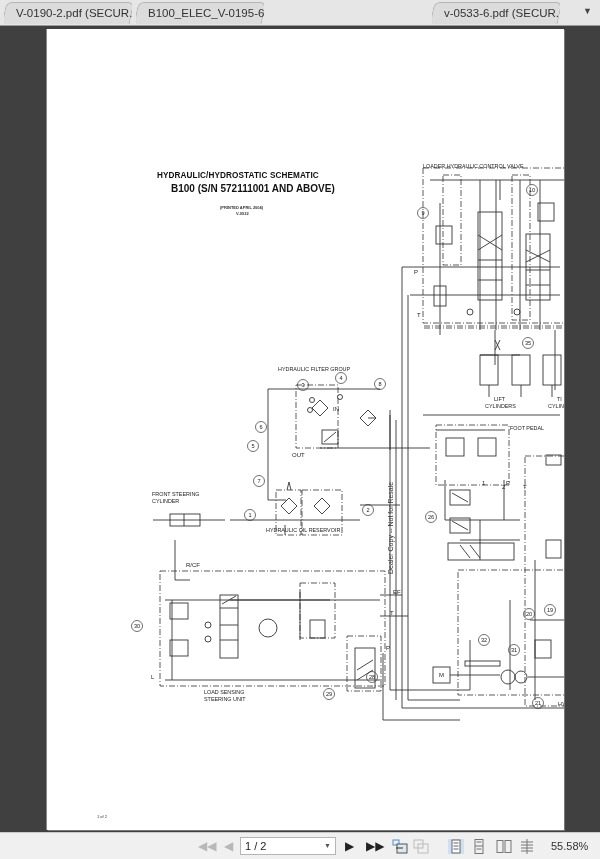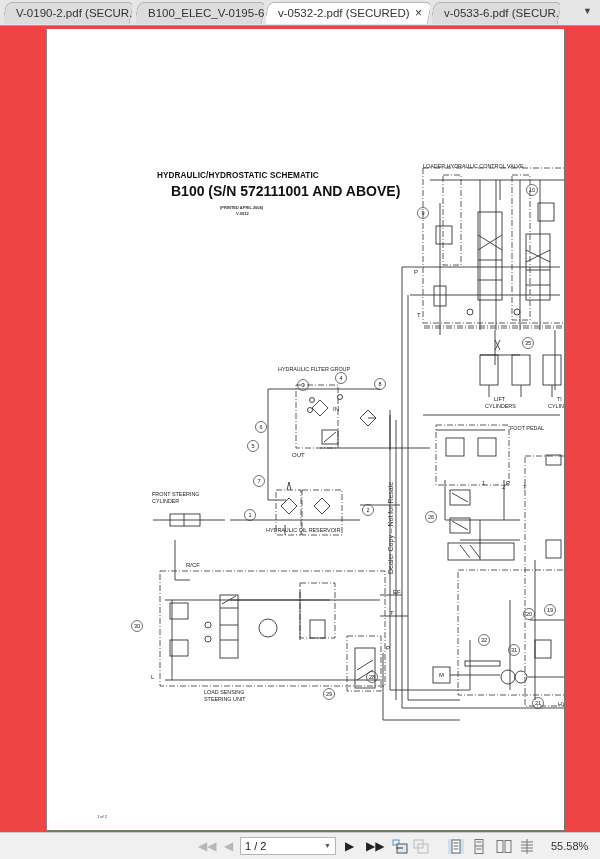--- a/index.html
+++ b/index.html
@@ -4,44 +4,43 @@
 <style>
   html,body{margin:0;padding:0;}
   body{width:600px;height:859px;overflow:hidden;background:#a9a9a9;font-family:"Liberation Sans",sans-serif;position:relative;}
   .tabstrip{position:absolute;left:0;top:0;width:600px;height:25px;background:#e6e6e6;border-bottom:1px solid #9a9a9a;}
   .tab{position:absolute;top:2px;height:22px;font-size:11.5px;color:#333;line-height:22px;padding-left:12px;box-sizing:border-box;white-space:nowrap;overflow:hidden;}
   .tab .shape{position:absolute;inset:0;background:#dcdcdc;border:1px solid #b4b4b4;border-bottom:none;border-radius:6px 6px 0 0;transform:skewX(-12deg);z-index:0;}
   .tab.active .shape{background:#fff;}
   .tab span{position:relative;z-index:1;}
   .tab .close{position:absolute;right:8px;top:0;font-size:12px;color:#333;z-index:1;}
   .dropdown-arrow{position:absolute;right:8px;top:6px;font-size:9px;color:#444;}
-  .viewer{position:absolute;left:0;top:26px;width:600px;height:806px;background:#ef4444;}
+  .viewer{position:absolute;left:0;top:26px;width:600px;height:806px;background:#404040;}
   .page{position:absolute;left:47px;top:3px;width:517px;height:801px;background:#fff;box-shadow:1px 1px 0 #777, -1px 0 0 #888;overflow:hidden;}
   .title1{position:absolute;left:110px;top:142px;font-size:8.2px;font-weight:bold;color:#111;letter-spacing:0.1px;}
-  .title2{position:absolute;left:124px;top:154px;font-size:14px;font-weight:bold;color:#111;}
+  .title2{position:absolute;left:124px;top:154px;font-size:10px;font-weight:bold;color:#111;}
   .printed{position:absolute;left:173px;top:176px;font-size:4px;font-weight:bold;color:#333;}
   .vcode{position:absolute;left:189px;top:182px;font-size:4px;font-weight:bold;color:#333;}
   .pageof{position:absolute;left:50px;top:785px;font-size:4px;color:#333;}
   .schem{position:absolute;left:0;top:0;}
   .num{font-family:"Liberation Sans",sans-serif;font-size:5.6px;fill:#222;text-anchor:middle;}
   .bottombar{position:absolute;left:0;top:832px;width:600px;height:27px;background:#f0f0f0;border-top:1px solid #c8c8c8;}
   .nb{position:absolute;top:6px;font-size:12px;line-height:14px;color:#b8b8b8;}
   .nb.on{color:#222;}
   .pagebox{position:absolute;left:240px;top:4px;width:96px;height:18px;background:#fff;border:1px solid #b5b5b5;box-sizing:border-box;font-size:11px;line-height:16px;padding-left:4px;color:#222;}
   .pagebox .caret{position:absolute;right:4px;top:0;font-size:7px;color:#555;}
   .ic{position:absolute;top:6px;width:16px;height:15px;}
   .zoom{position:absolute;left:551px;top:7px;font-size:11px;color:#333;}
 </style>
 </head>
 <body>
 
 <div class="tabstrip">
   <div class="tab" style="left:4px;width:128px;"><div class="shape"></div><span>V-0190-2.pdf (SECUR...</span></div>
   <div class="tab" style="left:136px;width:128px;"><div class="shape"></div><span>B100_ELEC_V-0195-6...</span></div>
-  <div class="tab active" style="left:266px;width:164px;"><div class="shape"></div><span>v-0532-2.pdf (SECURED)</span><span class="close">×</span></div>
   <div class="tab" style="left:432px;width:128px;"><div class="shape"></div><span>v-0533-6.pdf (SECUR...</span></div>
   <span class="dropdown-arrow">▼</span>
 </div>
 
 <div class="viewer">
   <div class="page">
     <div class="title1">HYDRAULIC/HYDROSTATIC SCHEMATIC</div>
     <div class="title2">B100 (S/N 572111001 AND ABOVE)</div>
     <div class="printed">(PRINTED APRIL 2004)</div>
     <div class="vcode">V-0532</div>

